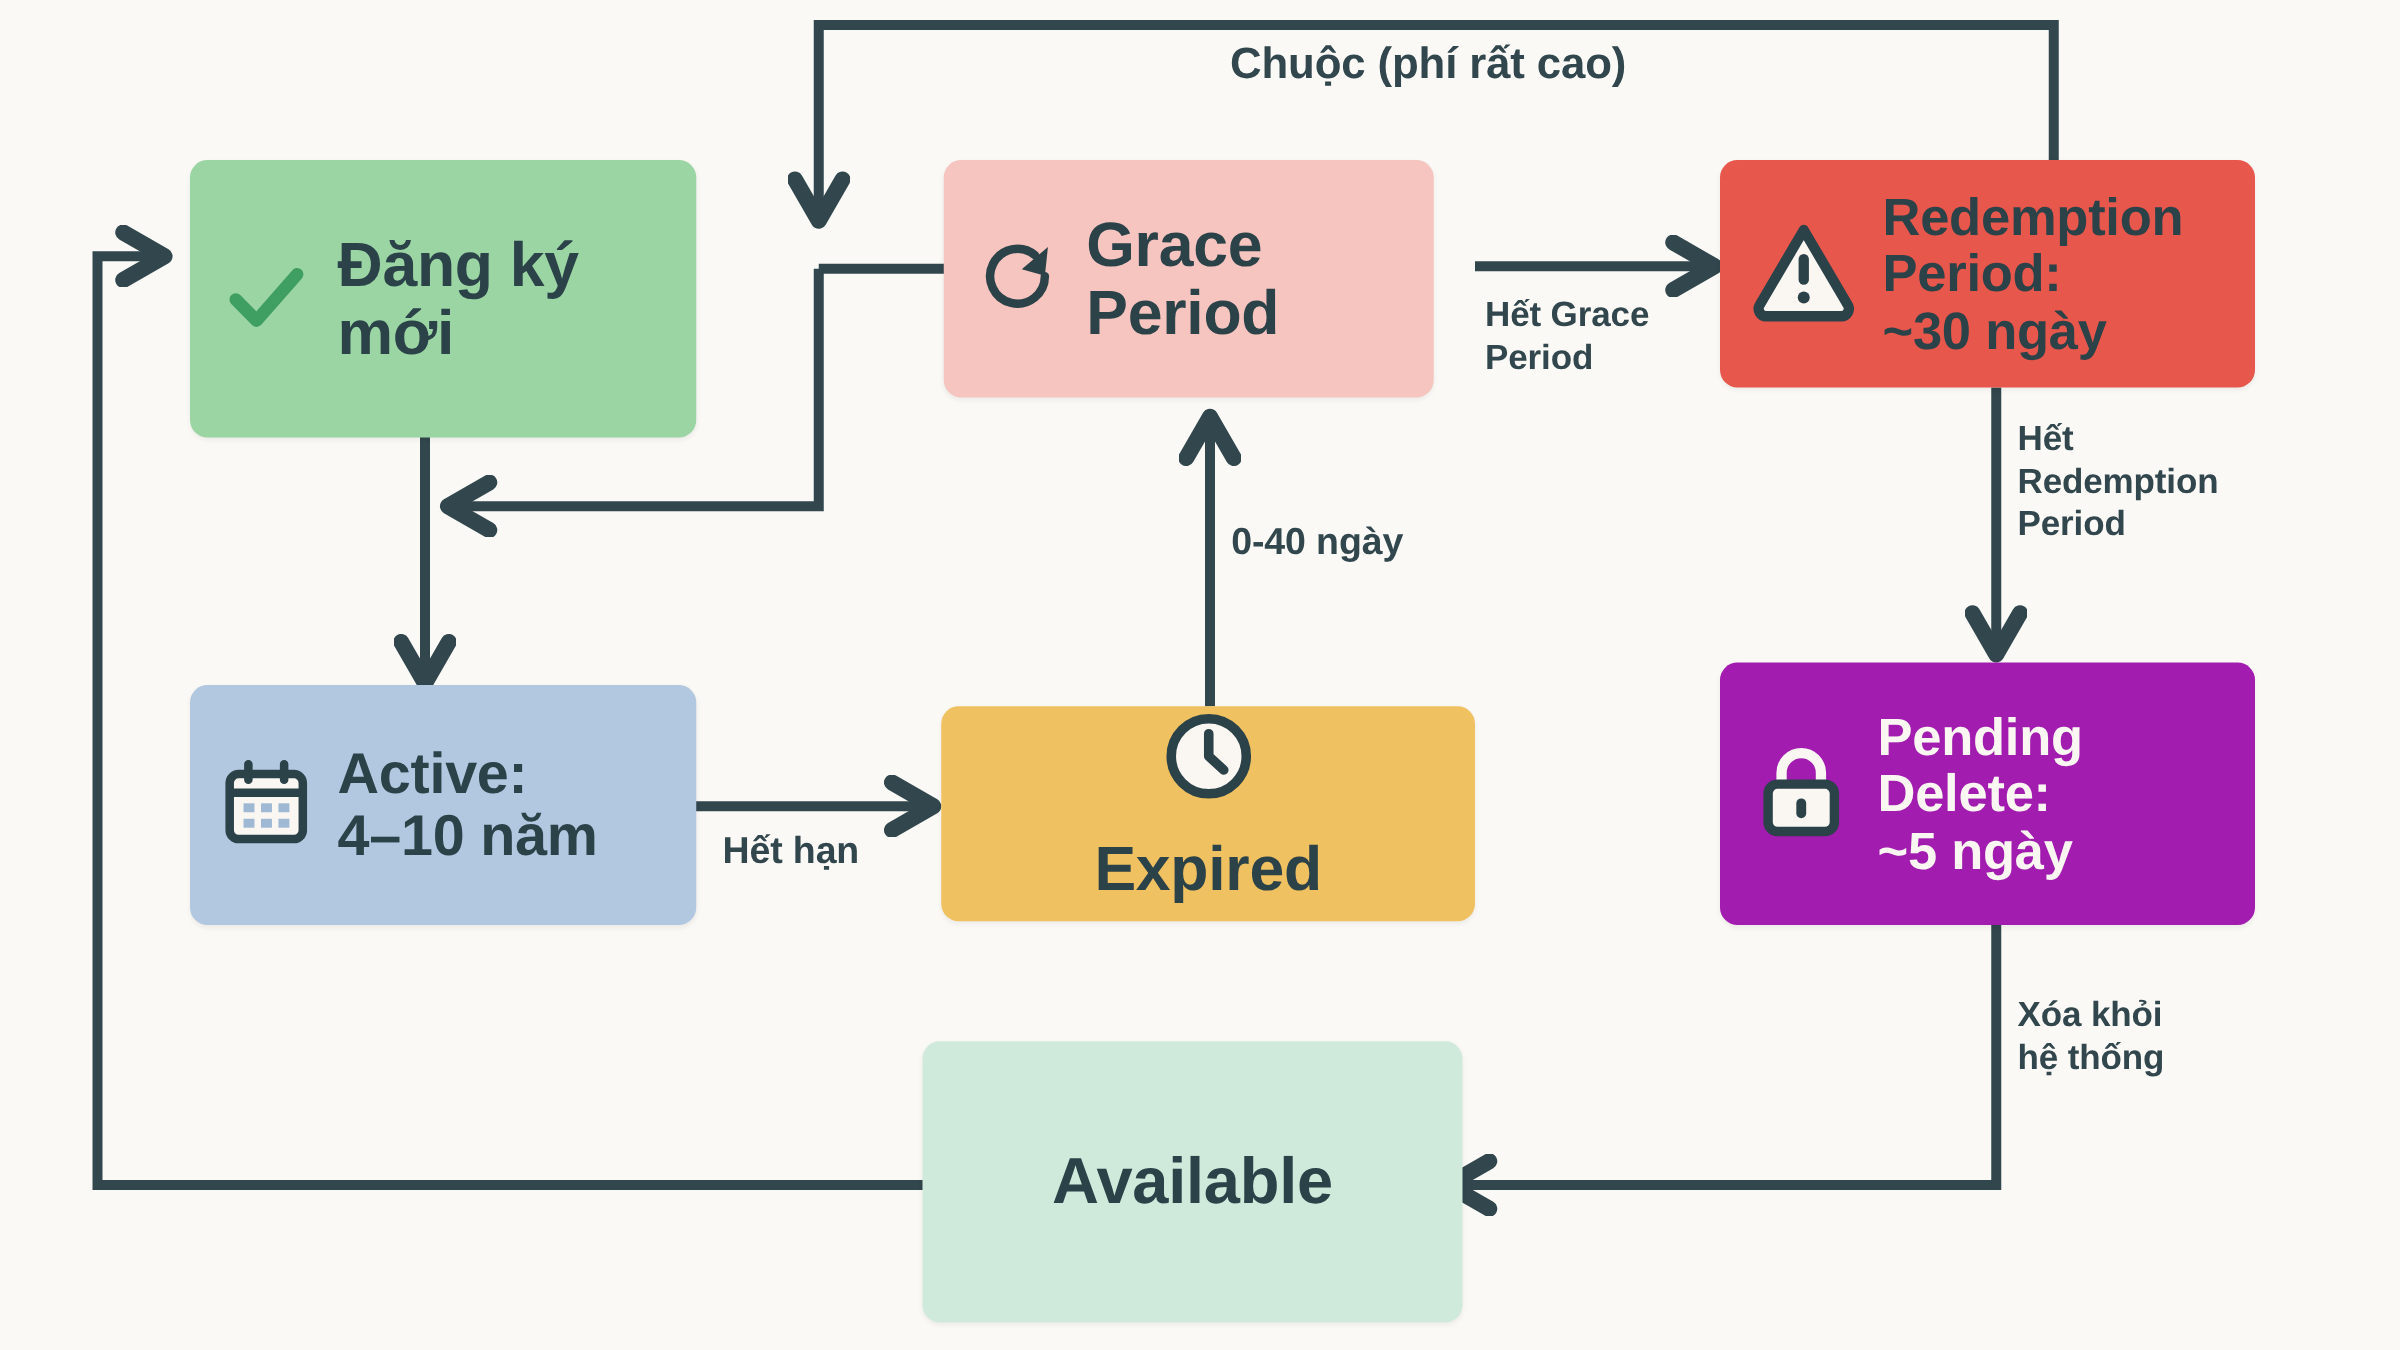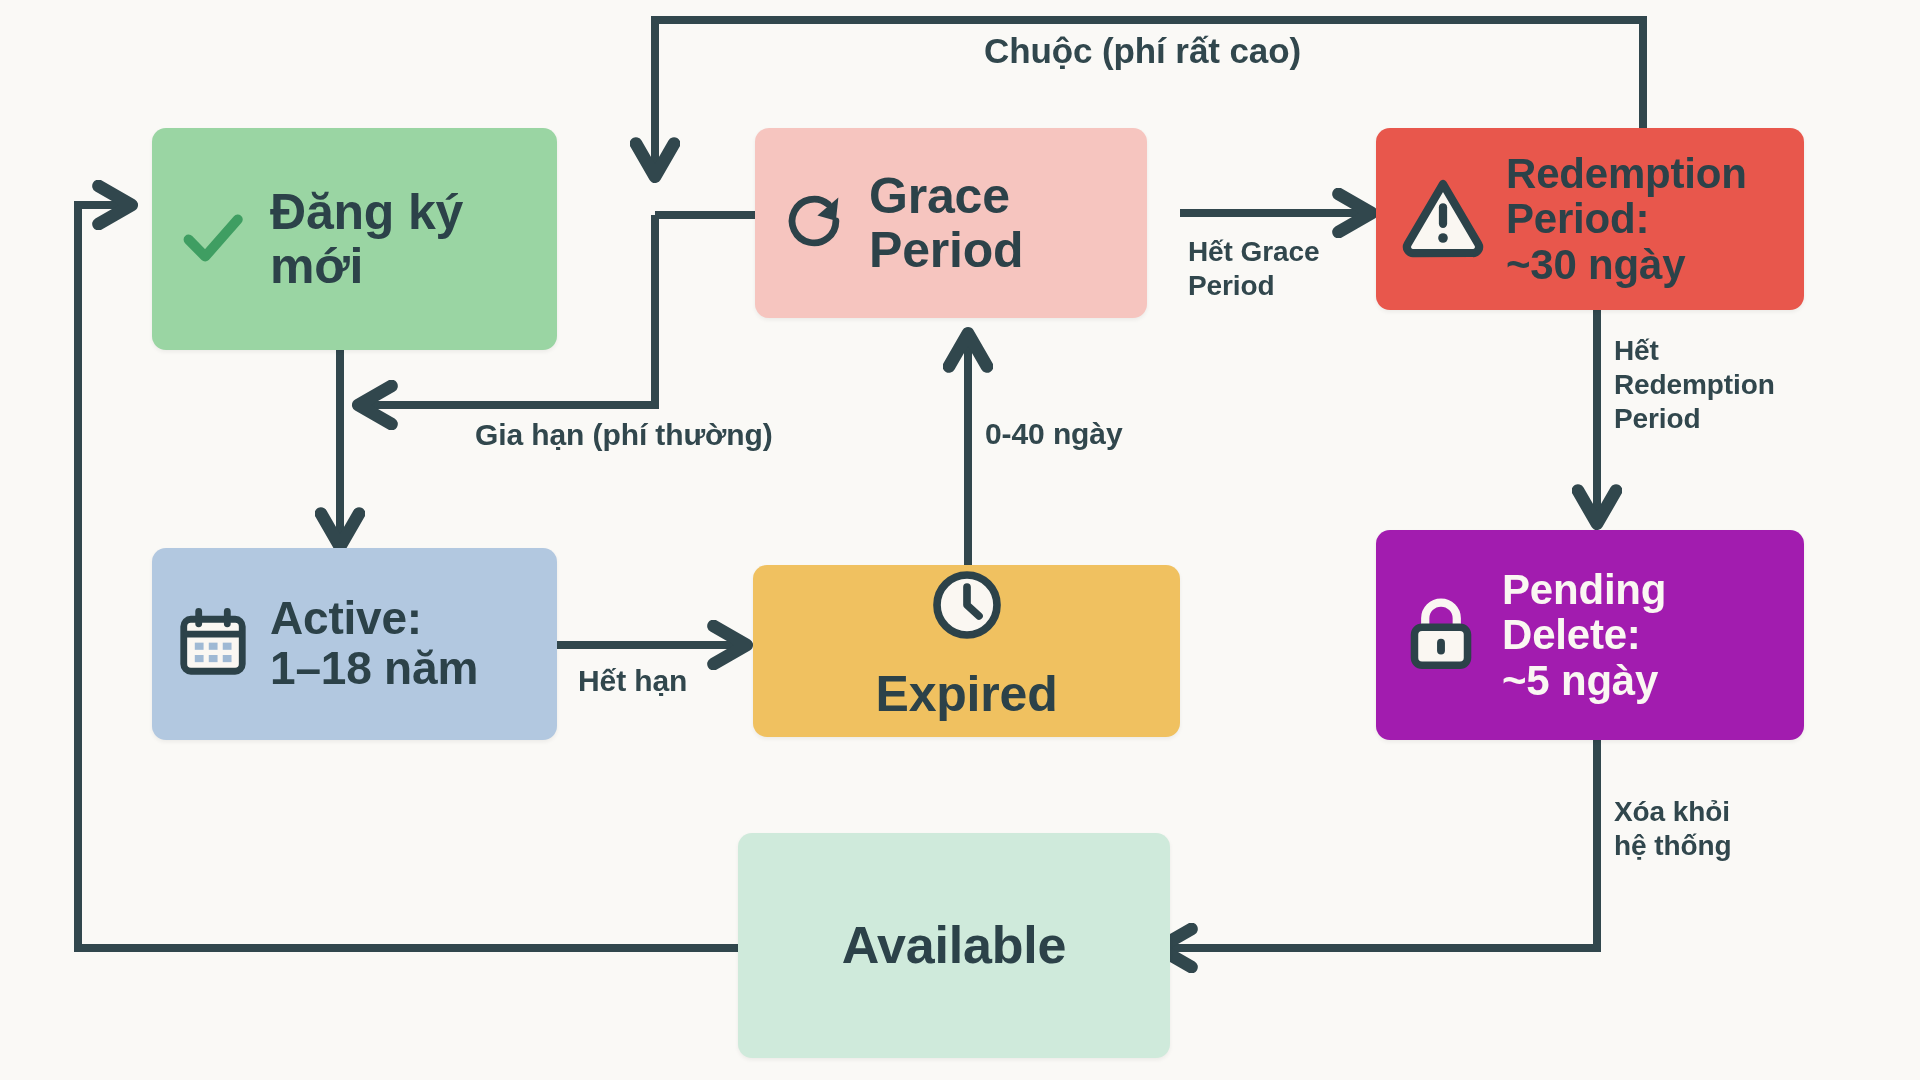--- a/index.html
+++ b/index.html
@@ -135,21 +135,21 @@
         <path d="M7.6 2.6 V6.4 M16.4 2.6 V6.4" stroke="#2c4249" stroke-width="2.1" stroke-linecap="round"></path>
         <rect x="6.4" y="12.2" width="2.7" height="2.2" fill="#9fb9d4"></rect>
         <rect x="10.7" y="12.2" width="2.7" height="2.2" fill="#9fb9d4"></rect>
         <rect x="15" y="12.2" width="2.7" height="2.2" fill="#9fb9d4"></rect>
         <rect x="6.4" y="16" width="2.7" height="2.2" fill="#9fb9d4"></rect>
         <rect x="10.7" y="16" width="2.7" height="2.2" fill="#9fb9d4"></rect>
         <rect x="15" y="16" width="2.7" height="2.2" fill="#9fb9d4"></rect>
       </svg>
     </span>
     <span class="lbl dark-text" style="font-size:46px;">Active:
-1–18 năm</span>
+4–10 năm</span>
   </div>
 
   <div class="node node-expired" style="left:753px; top:565px; width:427px; height:172px;flex-direction:column;">
     <span class="icon">
       <svg width="80" height="80" viewBox="0 0 24 24">
         <circle cx="12" cy="12" r="9" fill="#faf7f2" stroke="#2c4249" stroke-width="2.3"></circle>
         <path d="M12 6.6 V12 L15.6 15.3" fill="none" stroke="#2c4249" stroke-width="2.3" stroke-linecap="round" stroke-linejoin="round"></path>
       </svg>
     </span>
     <span class="lbl dark-text" style="font-size:50px;">Expired</span>
@@ -167,21 +167,20 @@
 Delete:
 ~5 ngày</span>
   </div>
 
   <div class="node node-available" style="left:738px; top:833px; width:432px; height:225px;">
     <span class="lbl dark-text" style="font-size:52px; text-align:center;">Available</span>
   </div>
 
   <div class="edge-label" style="left:984px; top:30px; font-size:35px;">Chuộc (phí rất cao)</div>
 
-  <div class="edge-label" style="left:475px; top:417px; font-size:30px;">Gia hạn (phí thường)</div>
 
   <div class="edge-label" style="left:1188px; top:235px; font-size:28px;">Hết Grace
 Period</div>
 
   <div class="edge-label" style="left:1614px; top:334px; font-size:28px;">Hết
 Redemption
 Period</div>
 
   <div class="edge-label" style="left:985px; top:416px; font-size:30px;">0-40 ngày</div>
 

